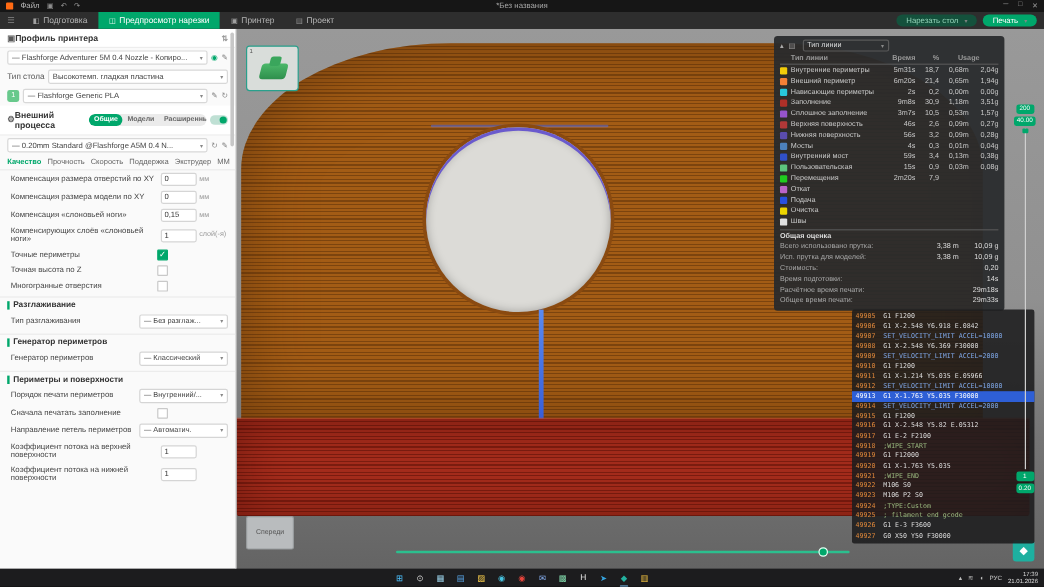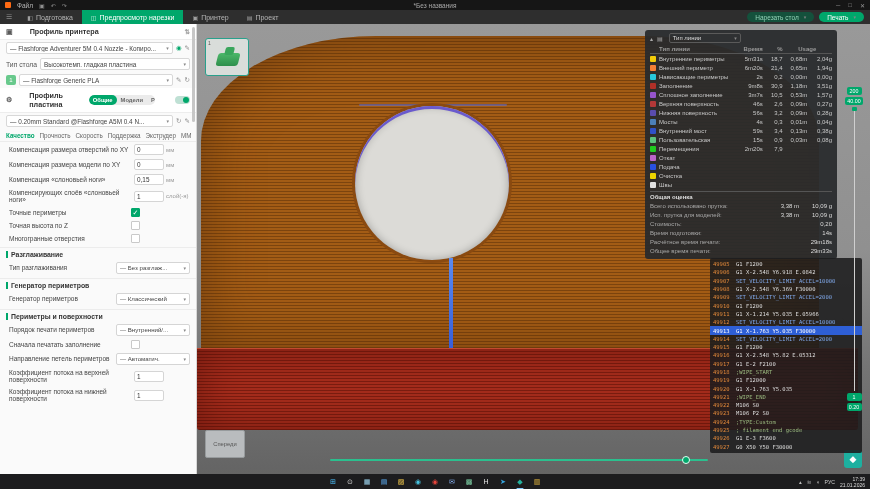--- a/index.html
+++ b/index.html
@@ -22,21 +22,21 @@
 .tab-ic{font-size:6px;opacity:.85}
 .tabbar-right{margin-left:auto;display:flex;align-items:center;gap:5px;padding-right:6px}
 .pill{height:10px;border-radius:5px;display:flex;align-items:center;gap:3px;padding:0 8px;font-size:6.5px}
 .pill.slice{background:#14513c;color:#93d3b8}
 .pill.print{background:#00a76b;color:#fff}
 .pill .car{font-size:5px;opacity:.9}
 
 
 .sidebar{position:absolute;top:24px;left:0;width:197px;height:450px;background:#fafafa;border-right:1px solid #d8d8d8;color:#333;overflow:hidden;z-index:20}
 .sb-scroll{position:absolute;right:1px;top:3px;width:3px;height:95px;background:#c7c7c7;border-radius:2px}
-.sb-header{display:flex;align-items:center;gap:17px;padding:3px 6px;font-size:7.2px;font-weight:bold;background:#fff;border-bottom:1px solid #ededed}
+.sb-header{display:flex;align-items:center;gap:0;padding:3px 6px;font-size:7.2px;font-weight:bold;background:#fff;border-bottom:1px solid #ededed}
 .sb-hicon{color:#5a5a5a;font-size:7px}
 .sb-hright{margin-left:auto;color:#9a9a9a;font-size:6.5px}
 .sb-row{display:flex;align-items:center;gap:3px;padding:2px 6px;font-size:6.8px}
 .combo{flex:1;border:1px solid #d8d8d8;background:#fff;border-radius:2px;height:12px;display:flex;align-items:center;padding:0 3px;overflow:hidden;min-width:0}
 .combo-text{overflow:hidden;text-overflow:ellipsis;white-space:nowrap;font-size:6.4px;color:#444;flex:1}
 .car{color:#888;font-size:5px;margin-left:2px}
 .lbl{color:#555;white-space:nowrap}
 .mini-ic{font-size:6.5px;color:#8a8a8a;flex:none}
 .mini-ic.green{color:#00a76b}
 .chip{width:10px;height:10px;border-radius:2px;background:#68c98c;color:#fff;font-size:6px;display:flex;align-items:center;justify-content:center;flex:none}
@@ -191,21 +191,21 @@
       <span class="chip">1</span>
       <span class="combo">
         <span class="combo-text">— Flashforge Generic PLA</span>
         <span class="car">▾</span>
       </span>
       <span class="mini-ic">✎</span>
       <span class="mini-ic">↻</span>
     </div>
     <div class="sb-header">
       <span class="sb-hicon">⚙</span>
-      <span>Профиль пластина</span>
+      <span>Внешний процесса</span>
       <span class="seg">
           <span class="seg-item active">Общие</span>
           <span class="seg-item">Модели</span>
           <span class="seg-item">Расширенный</span>
         </span>
       <span class="toggle"></span>
     </div>
     <div class="sb-row">
       <span class="combo">
         <span class="combo-text">— 0.20mm Standard @Flashforge A5M 0.4 N...</span>

